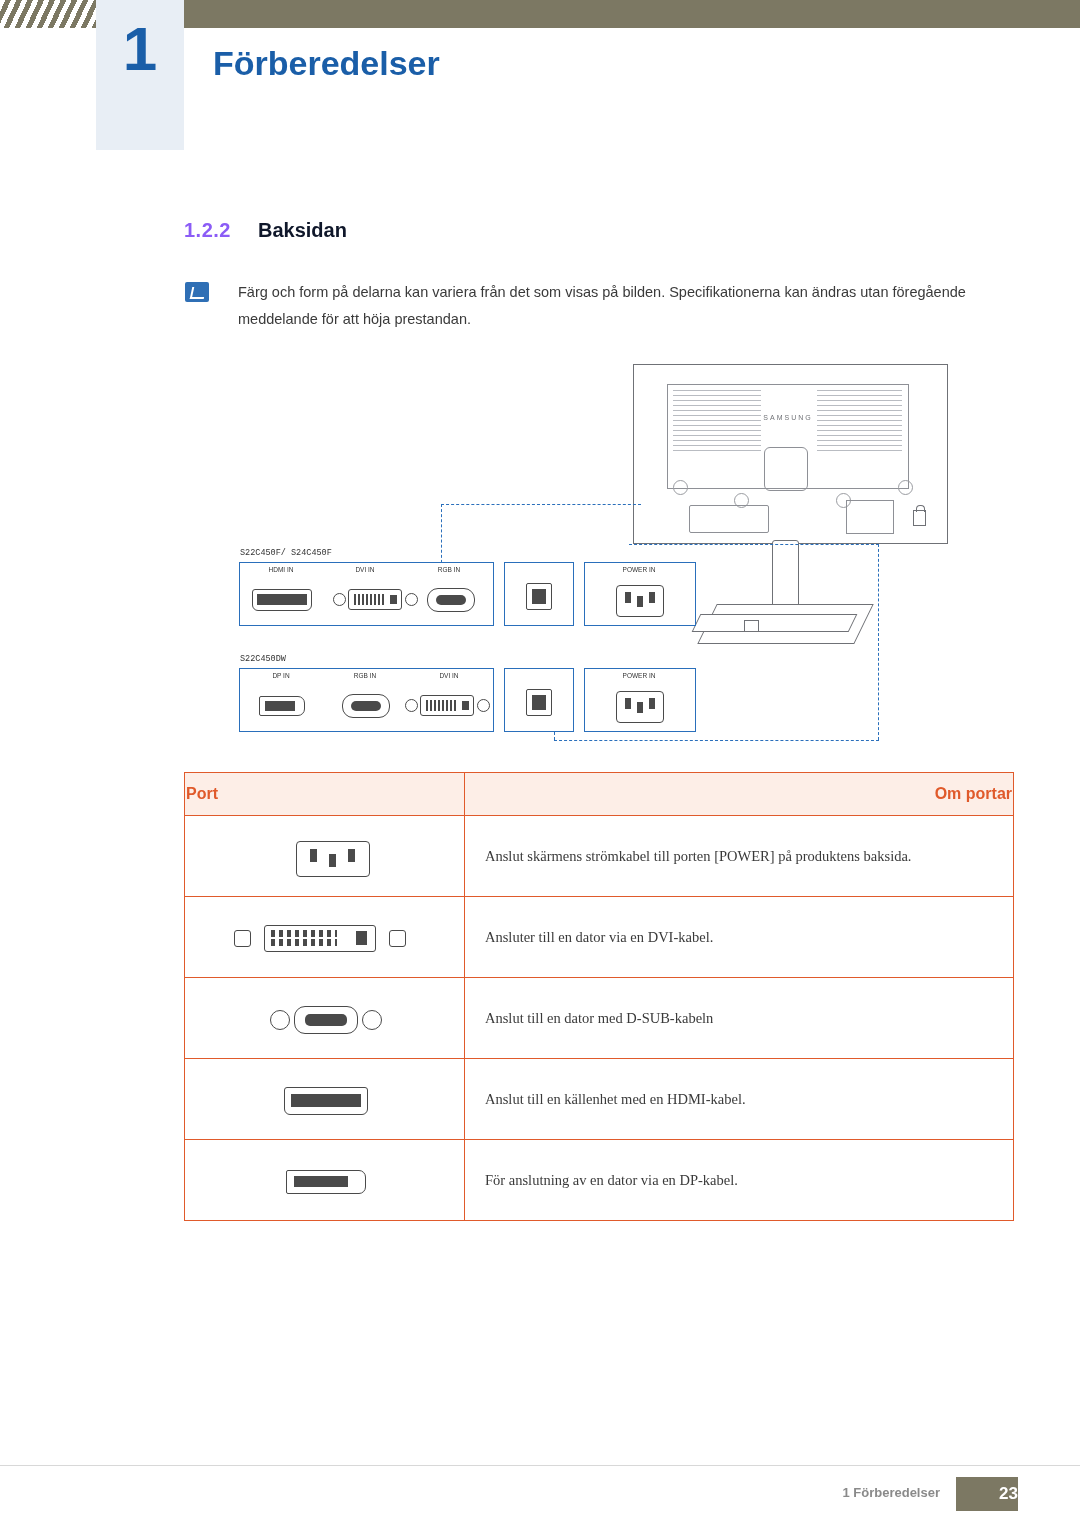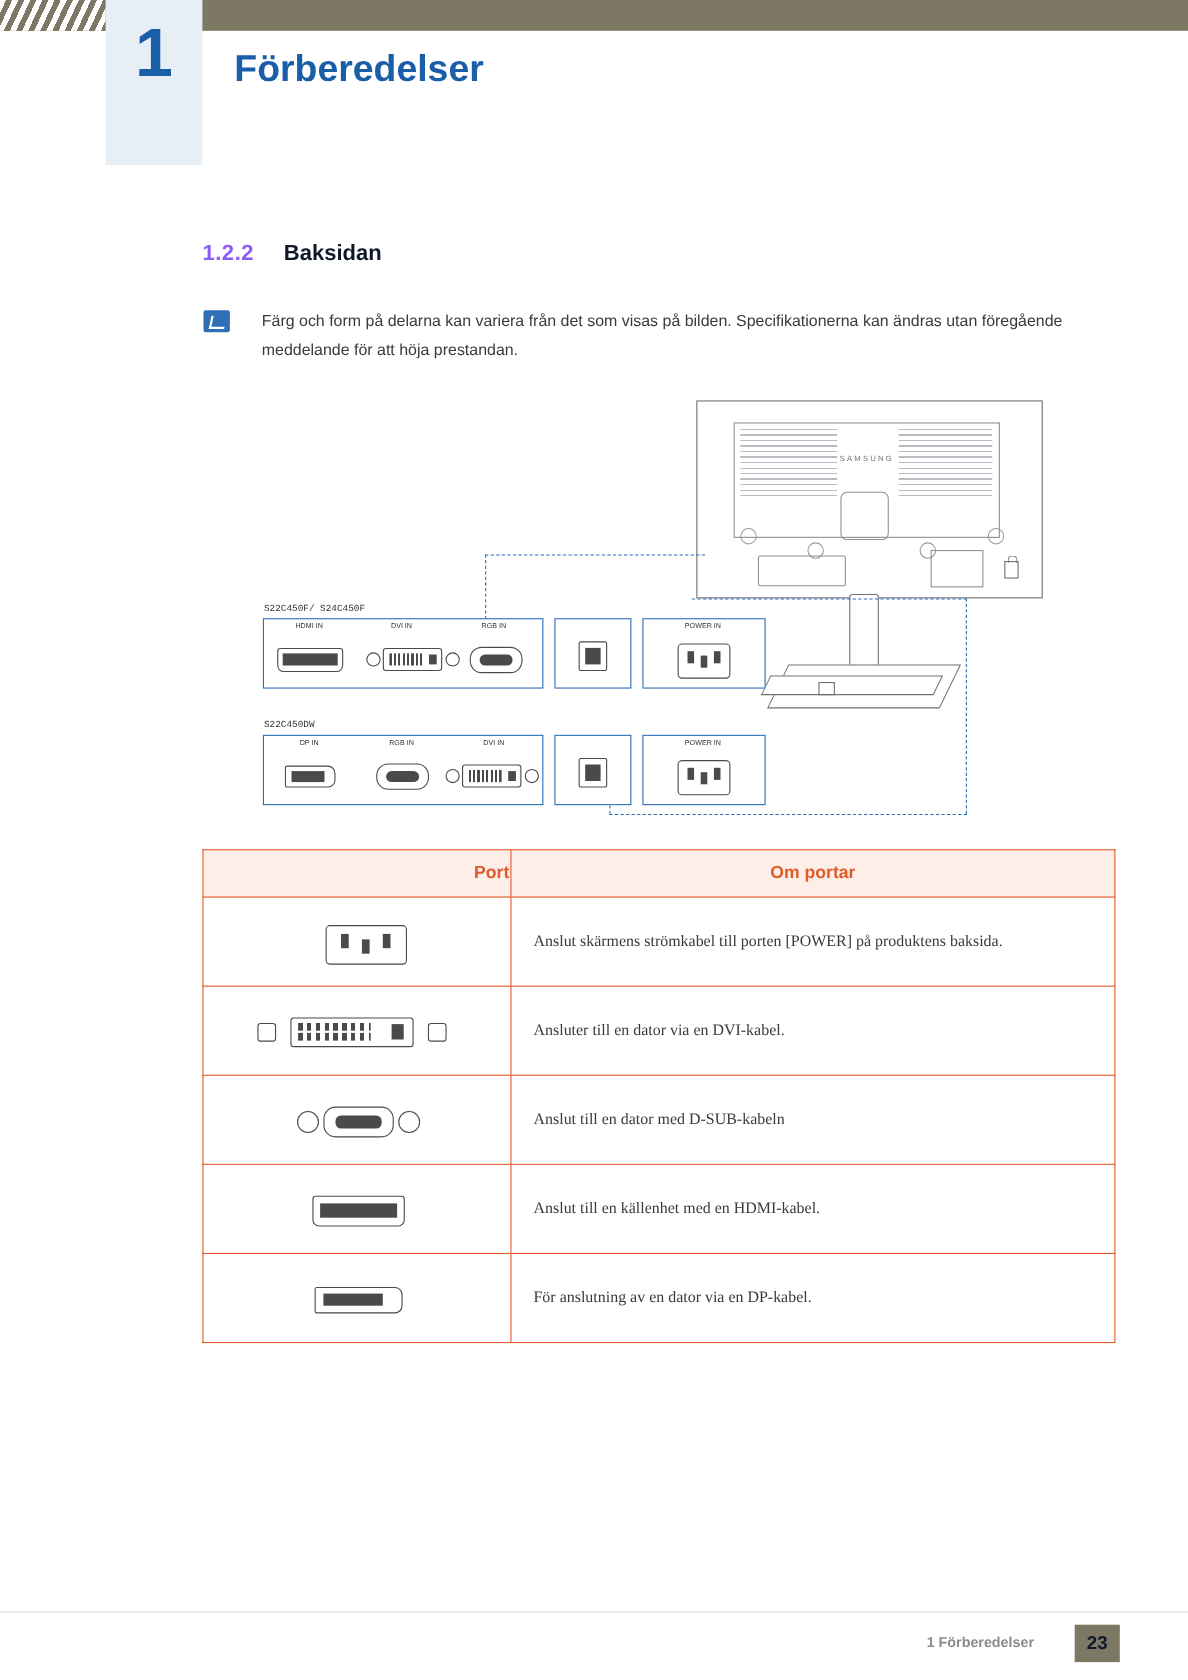--- a/index.html
+++ b/index.html
@@ -83,31 +83,31 @@
   .g-usb{position:absolute;width:24px;height:25px;border:1.6px solid #4a4a4a;border-radius:2px;}
   .g-usb-i{position:absolute;left:5px;top:5px;width:14px;height:15px;background:#4a4a4a;}
   .g-pwr{position:absolute;width:46px;height:30px;border:1.6px solid #4a4a4a;border-radius:4px;}
   .g-pwr-p{position:absolute;width:6px;background:#4a4a4a;}
   .g-dp{position:absolute;width:44px;height:18px;border:1.6px solid #4a4a4a;border-radius:2px 7px 7px 2px;}
   .g-dp-i{position:absolute;left:5px;top:4px;width:30px;height:10px;background:#4a4a4a;}
 
   
   .tbl{position:absolute;left:184px;top:772px;width:830px;border-collapse:collapse;}
   .tbl td,.tbl th{border:1px solid #e05a2b;}
-  .tbl thead th{background:#fdeee7;color:#e05a2b;font-size:16px;font-weight:bold;height:40px;}
-  .tbl .c-port{width:277px;text-align:right;}
+  .tbl thead th{background:#fdeee7;color:#e05a2b;font-size:16px;font-weight:bold;height:40px;text-align:right;}
+  .tbl .c-port{width:277px;text-align:left;}
   .tbl .c-desc{padding:14px 0 14px 20px;font-size:14.5px;line-height:27px;color:#3a3a3a;vertical-align:middle;}
   .tbl tbody td{height:52px;font-family:Liberation Serif, serif;}
   .icon-wrap{position:relative;width:277px;height:52px;}
 
   
   .footer-rule{position:absolute;left:0;top:1465px;width:1080px;height:1px;background:#d8d8d8;}
   .footer-txt{position:absolute;right:140px;top:1485px;font-size:13px;font-weight:bold;color:#8a8a8a;}
-  .footer-page{position:absolute;right:62px;top:1477px;width:41px;height:34px;background:#7c7863;
-     color:#0f172a;font-size:17px;font-weight:bold;text-align:center;line-height:34px;}
+  .footer-page{position:absolute;right:62px;top:1477px;width:62px;height:34px;background:#7c7863;
+     color:#ffffff;font-size:17px;font-weight:bold;text-align:right;line-height:34px;}
 </style>
 </head>
 <body>
 
 <div class="header">
   <div class="header-band"></div>
   <div class="header-hatch"></div>
   <div class="chapter-box"></div>
   <div class="chapter-num">1</div>
   <div class="chapter-title">Förberedelser</div>

